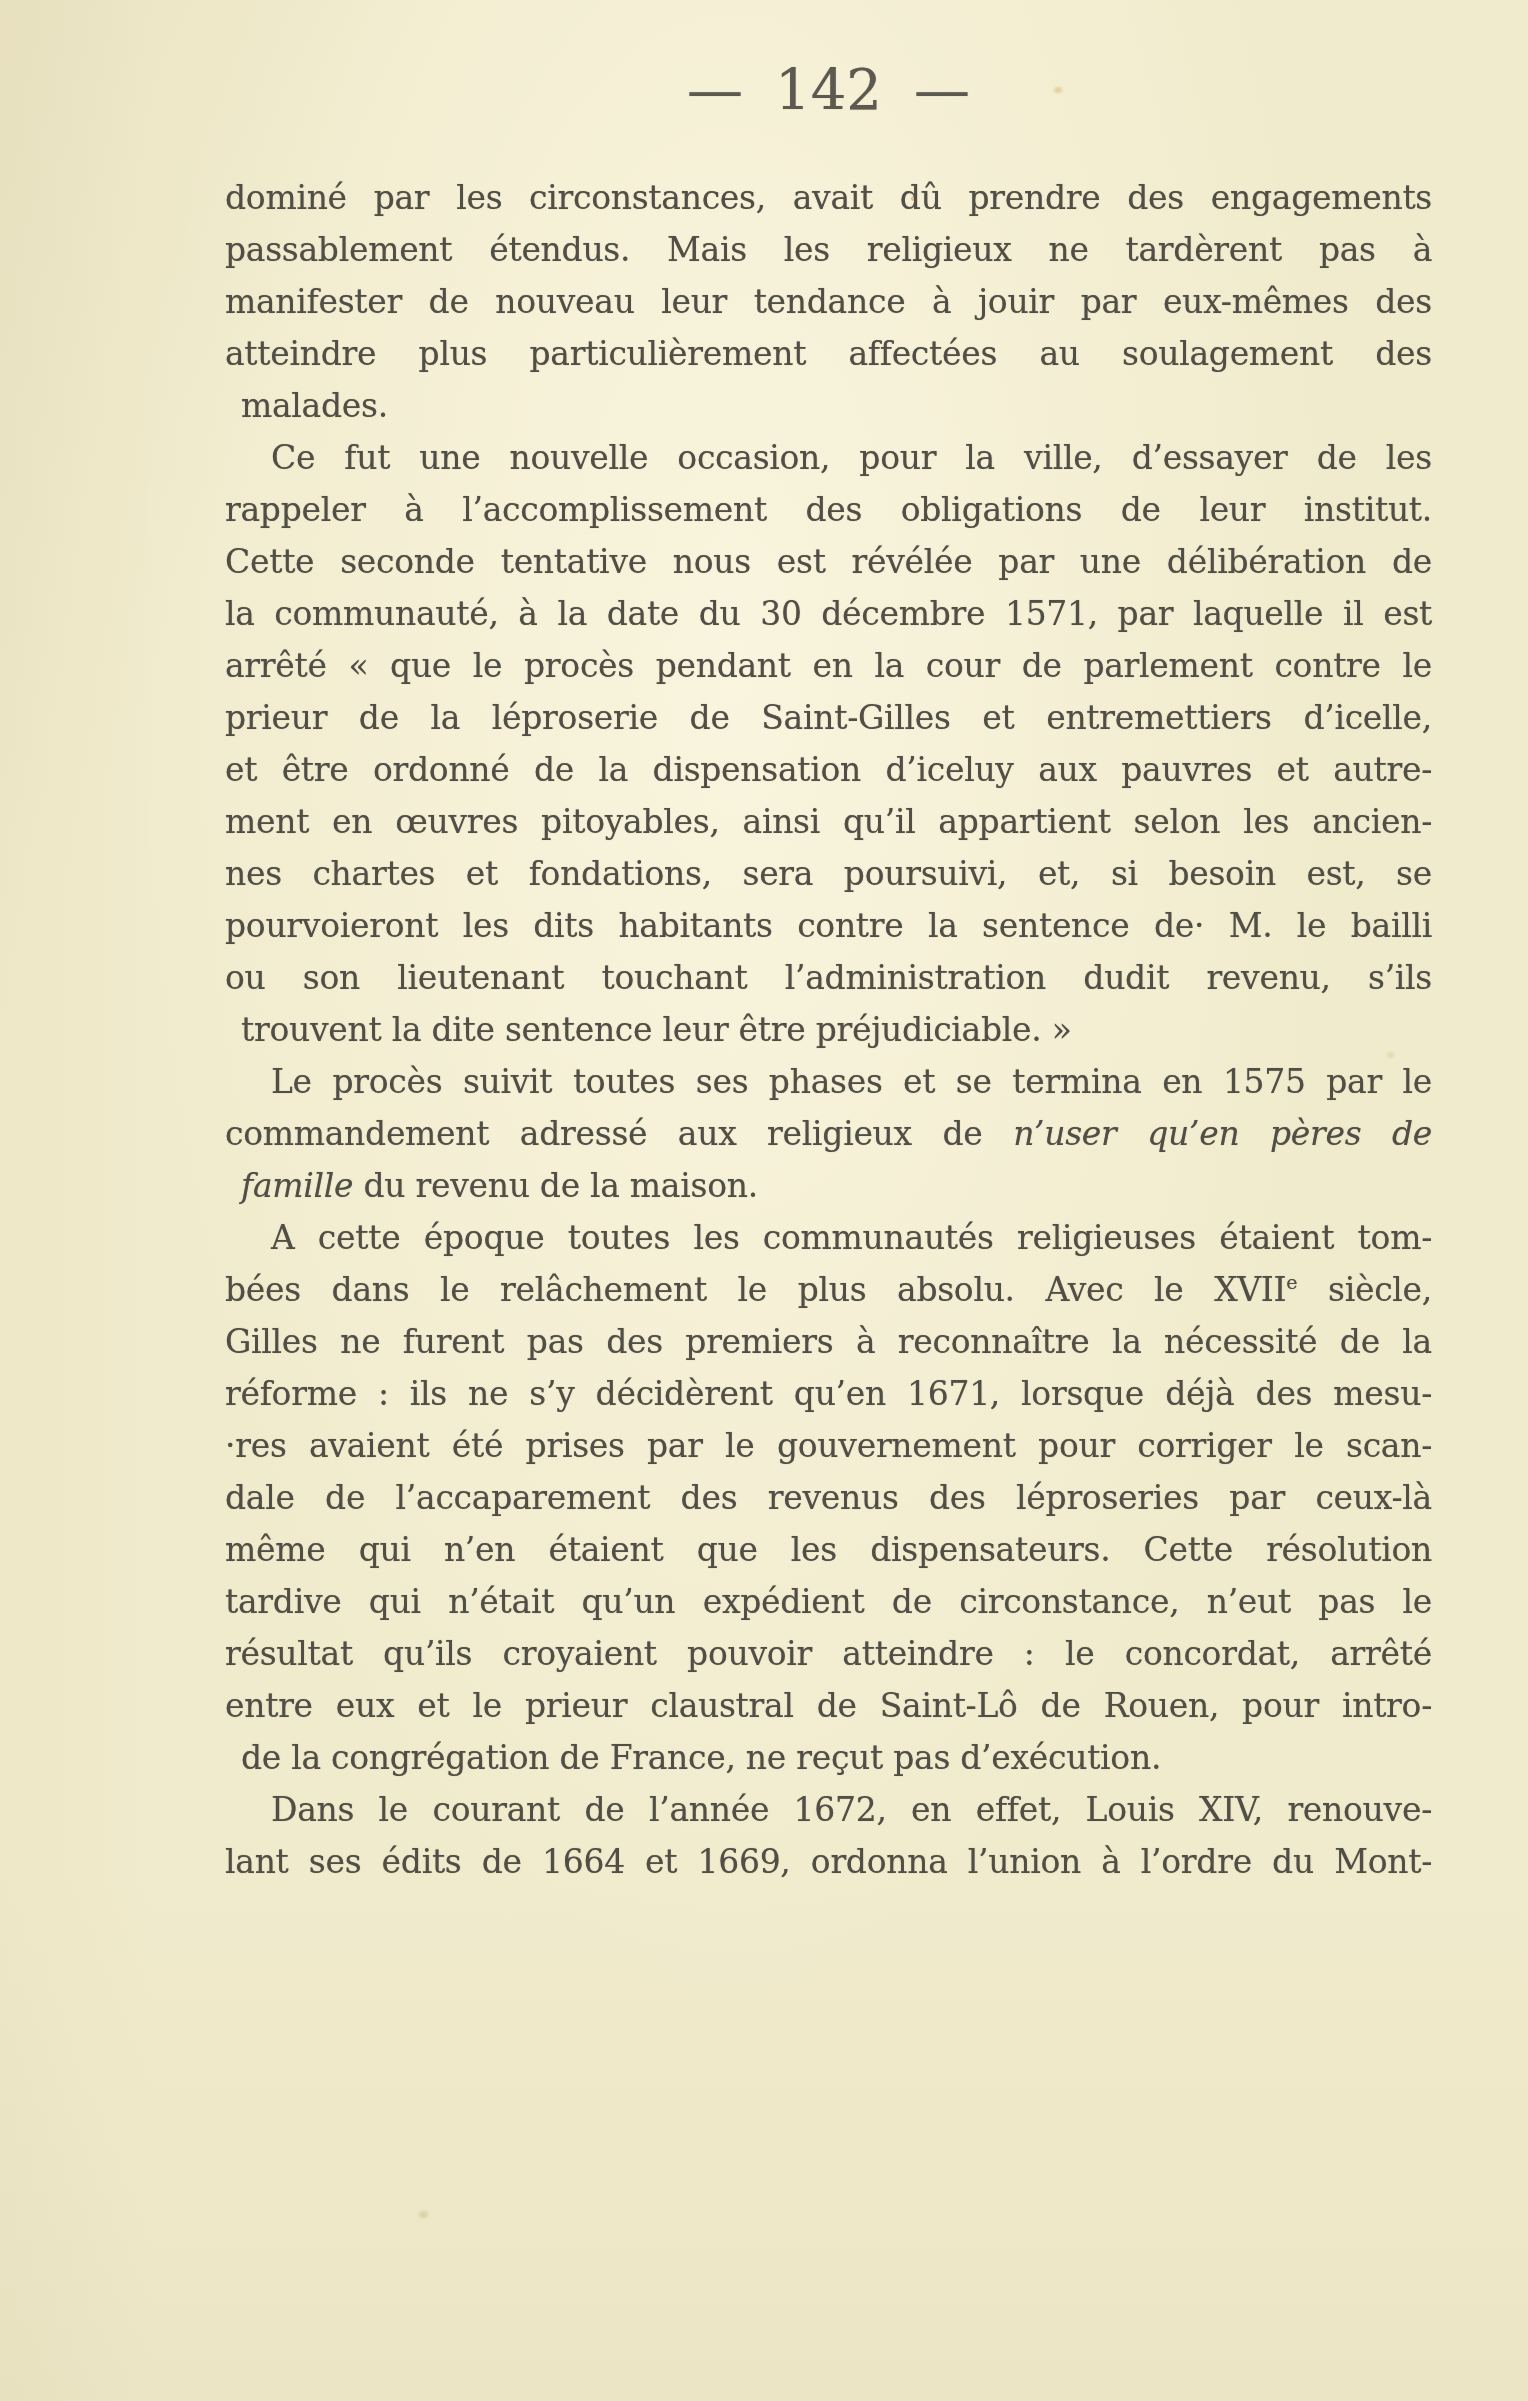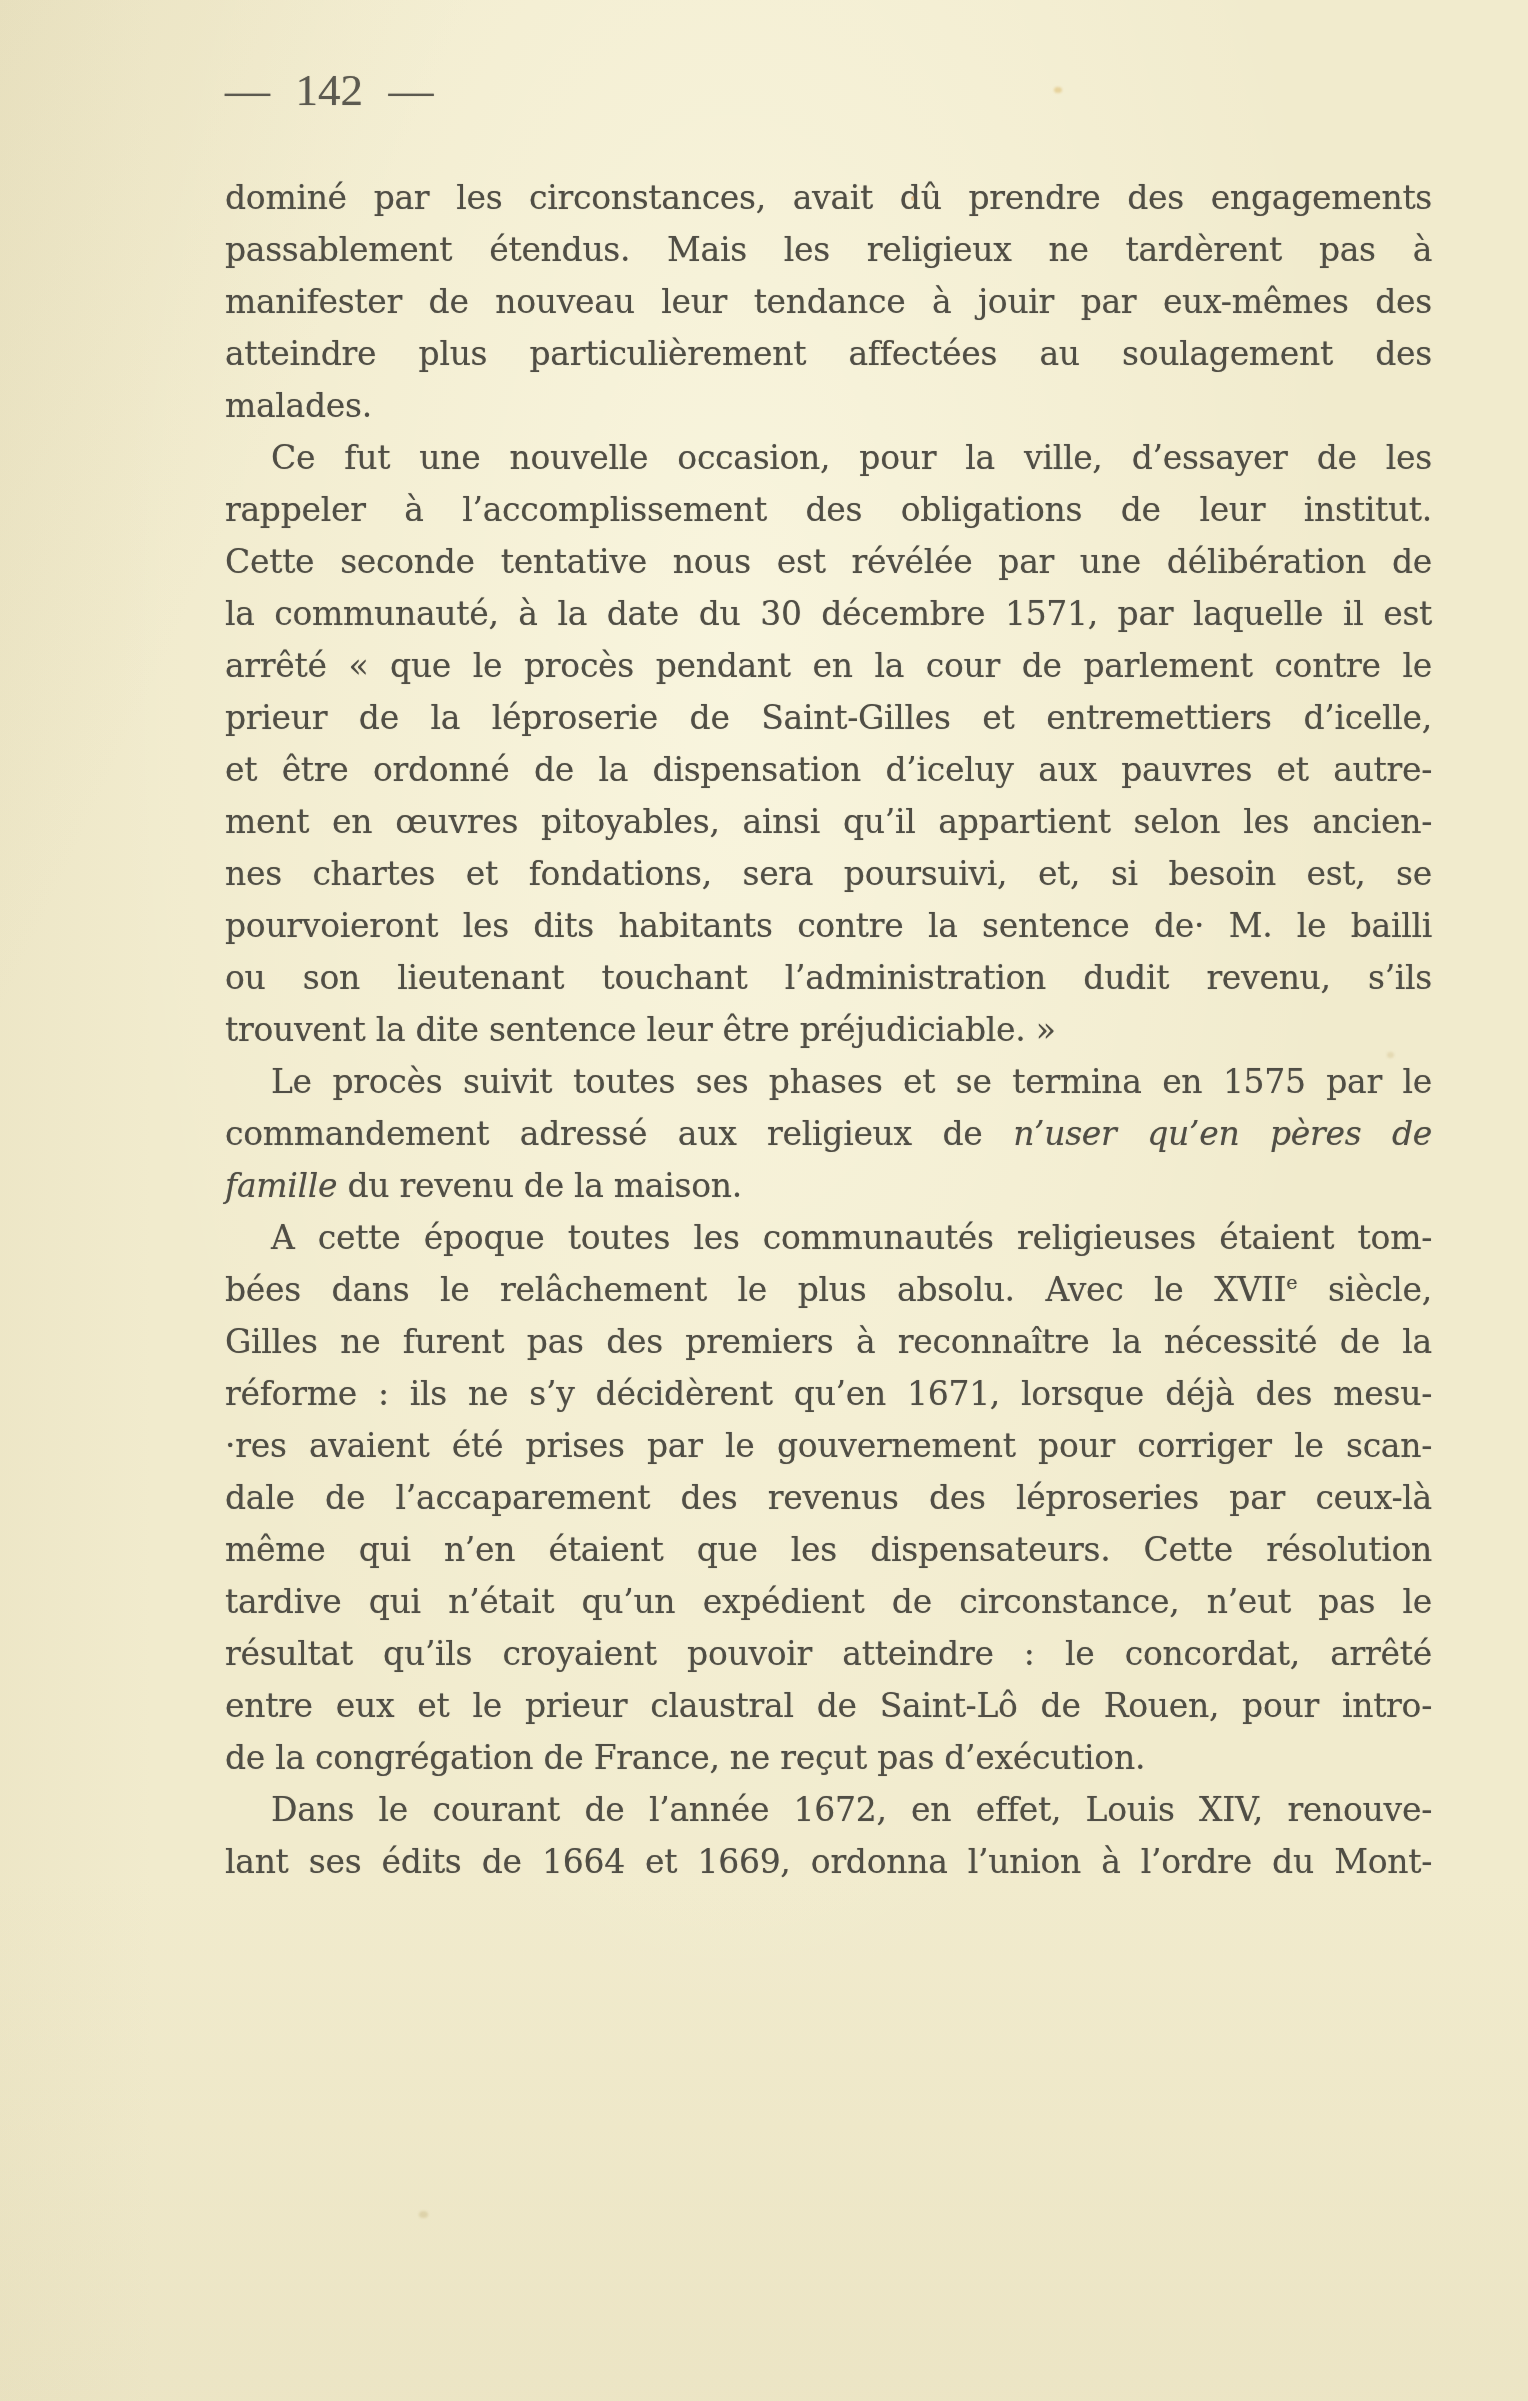--- a/index.html
+++ b/index.html
@@ -32,26 +32,26 @@
   .speck.s1 { left: 1054px; top: 87px;  width: 8px;  height: 6.2px; background: rgba(220,186,110,0.55); filter: blur(0.9px); }
   .speck.s2 { left: 911px; top: 196px; width: 6.2px;  height: 5.4px; background: rgba(214,150,80,0.55);  filter: blur(0.4px); }
   .speck.s3 { left: 419px;  top: 2211px; width: 9px; height: 7.1px; background: rgba(210,196,150,0.6); filter: blur(1.3px); }
   .speck.s4 { left: 1387px; top: 1052px; width: 7.1px; height: 6.2px; background: rgba(216,200,152,0.5); filter: blur(1.3px); }
 
   .page-header {
     position: absolute;
     left: 225px;
     top: 64px;
     width: 1207px;
-    font-size: 45px;
+    text-align: center;
+    font-size: 56px;
     line-height: 52px;
     color: var(--header-ink, #5c5a50);
     word-spacing: 14.3px;
     text-shadow: 0 0 0.9px rgba(92,90,80,0.55);
-    font-family: Liberation Serif, serif;
   }
   .text-block {
     position: absolute;
     left: 225px;
     top: 172px;
     width: 1207px;
   }
   .line {
     height: 52px;
     line-height: 52px;
@@ -61,20 +61,21 @@
     text-align: justify;
     text-align-last: justify;
     text-justify: inter-word;
     white-space: normal;
     overflow: visible;
     text-shadow: 0 0 0.9px rgba(80,78,69,0.5);
   }
   .line.end {
     text-align: center;
     text-align-last: left;
+    margin-left: 16px;
   }
   .line.indent {
     padding-left: 46px;
   }
   .it  { font-style: italic; }
   .sup { vertical-align: super; font-size: 58%; line-height: 0; }
 </style>
 </head>
 <body>
 

